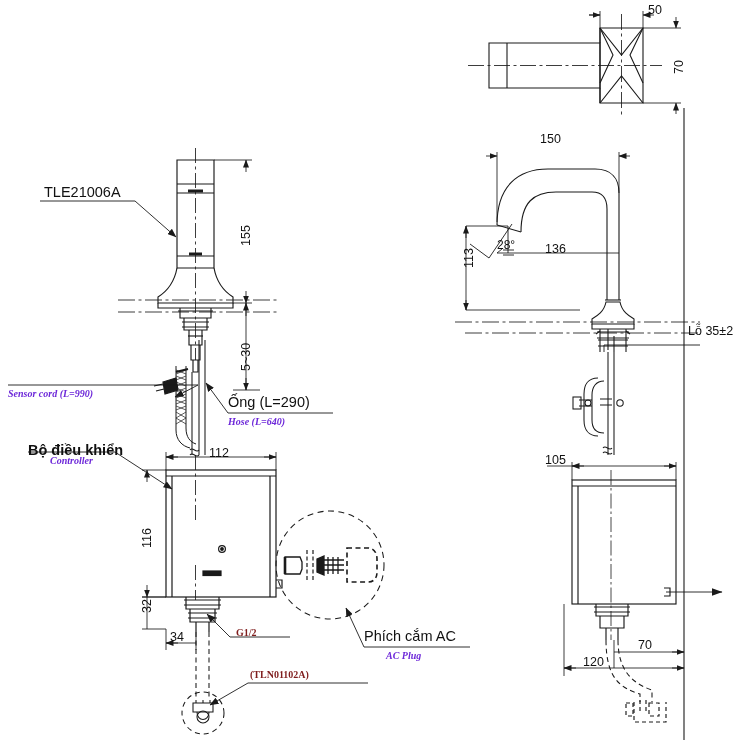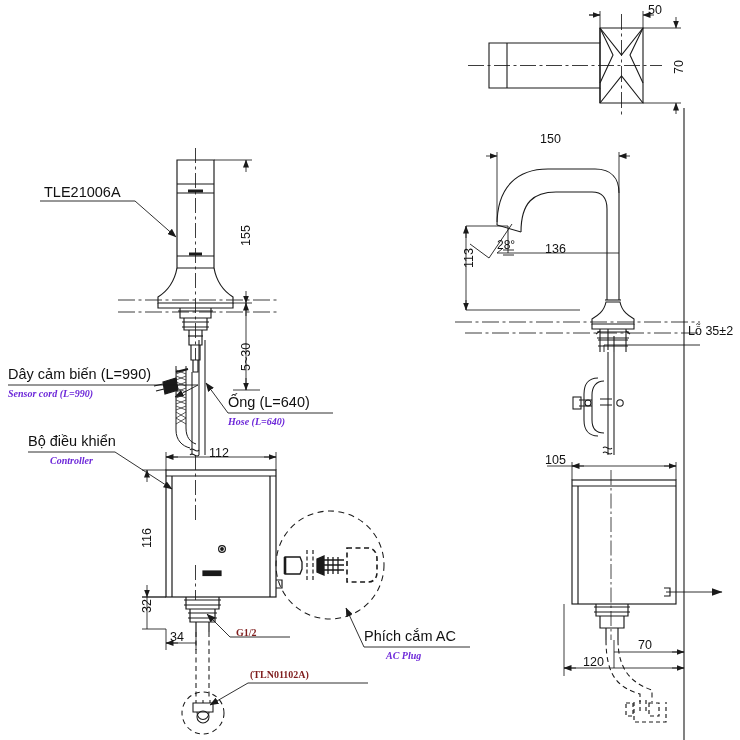--- a/index.html
+++ b/index.html
@@ -378,27 +378,26 @@
 
         <path d="M248,683 L368,683"></path>
         <path d="M248,683 L210,705" marker-end="url(#ah)"></path>
       </g>
 
     </g>
   </svg>
 
   <div class="lbl vi" style="left:44px;top:184px;">TLE21006A</div>
 
-  <div class="lbl vi" style="left:8px;top:366px;">Dây cảm biến (L=990)</div>
   <div class="lbl en" style="left:8px;top:388px;">Sensor cord (L=990)</div>
 
-  <div class="lbl vi" style="left:228px;top:394px;">Ống (L=640)</div>
+  <div class="lbl vi" style="left:228px;top:394px;">Ống (L=290)</div>
   <div class="lbl en" style="left:228px;top:416px;">Hose (L=640)</div>
 
-  <div class="lbl vi" style="left:28px;top:433px;">Bộ điều khiển</div>
+  <div class="lbl vi" style="left:28px;top:442px;font-weight:bold;">Bộ điều khiển</div>
   <div class="lbl en" style="left:50px;top:455px;">Controller</div>
 
   <div class="lbl vi" style="left:364px;top:628px;">Phích cắm AC</div>
   <div class="lbl en" style="left:386px;top:650px;">AC Plug</div>
 
   <div class="lbl code" style="left:236px;top:627px;">G1/2</div>
 
   <div class="lbl code" style="left:250px;top:669px;text-align:right;">(TLN01102A)</div>
 
   <div class="lbl dim" style="left:688px;top:324px;">Lỗ 35±2</div>

